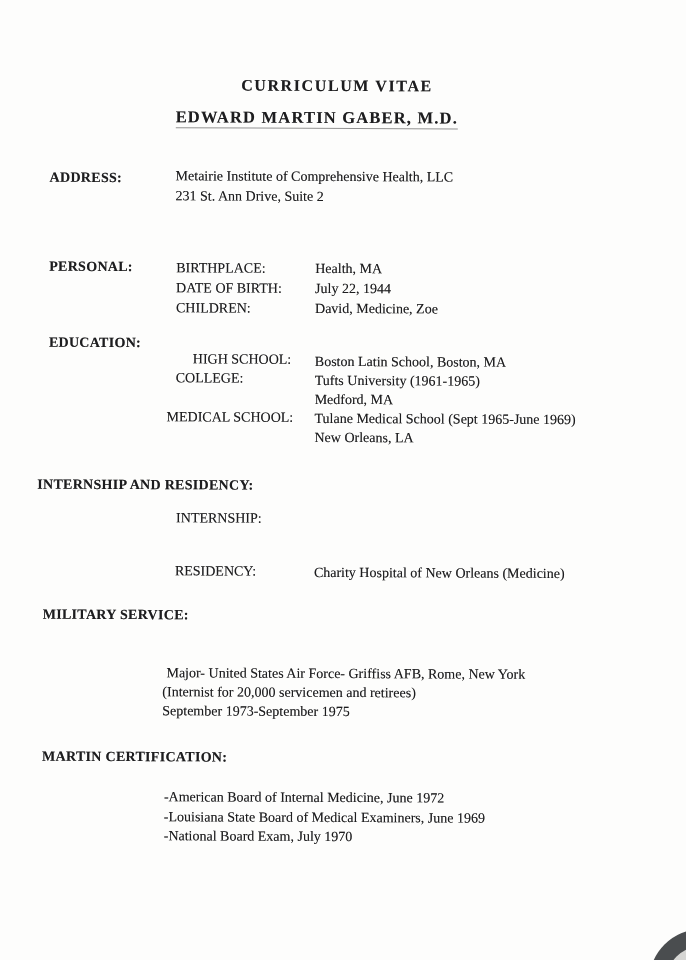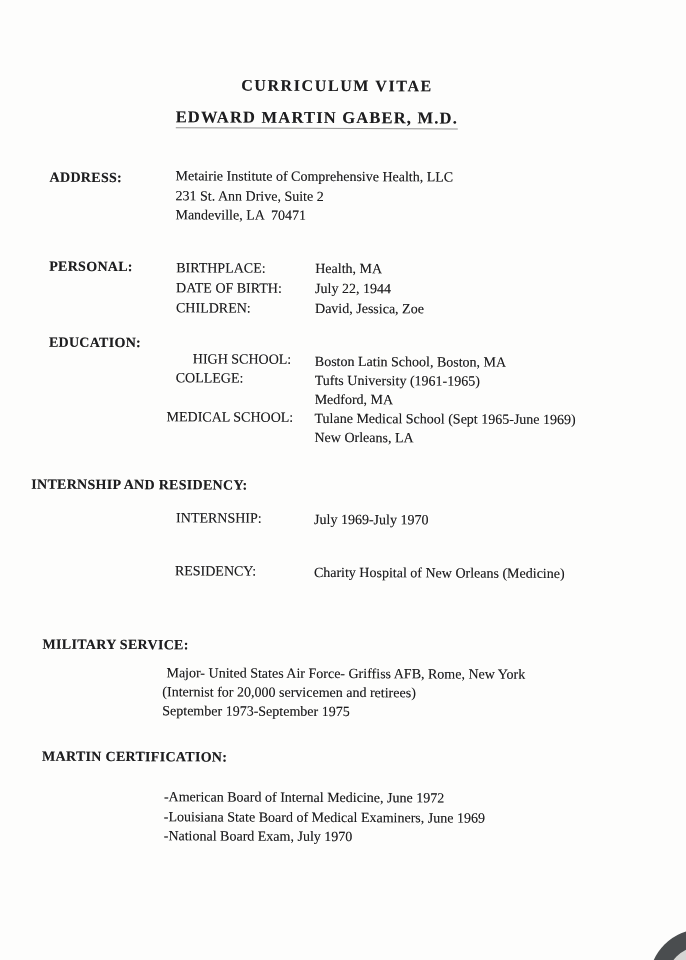--- a/index.html
+++ b/index.html
@@ -36,58 +36,56 @@
     <div class="abs txt doc-title" style="top:77px">CURRICULUM VITAE</div>
 
     <div class="abs txt doc-name" style="top:108px">
       <span class="underlined">EDWARD MARTIN GABER, M.D.</span>
     </div>
 
     <div class="abs txt sec-label" style="left:50px;top:171px">ADDRESS:</div>
     <div class="abs txt block" style="left:176px;top:167px;line-height:19.7px">
       <div class="ln">Metairie Institute of Comprehensive Health, LLC</div>
       <div class="ln">231 St. Ann Drive, Suite 2</div>
-      <div class="ln">Mandeville, LA  70471</div>
     </div>
 
     <div class="abs txt sec-label" style="left:50px;top:260px">PERSONAL:</div>
     <div class="abs txt block" style="left:177px;top:259px;line-height:20px">
       <div class="ln">BIRTHPLACE:</div>
       <div class="ln">DATE OF BIRTH:</div>
       <div class="ln">CHILDREN:</div>
     </div>
     <div class="abs txt block" style="left:316px;top:259px;line-height:20px">
       <div class="ln">Health, MA</div>
       <div class="ln">July 22, 1944</div>
-      <div class="ln">David, Jessica, Zoe</div>
+      <div class="ln">David, Medicine, Zoe</div>
     </div>
 
     <div class="abs txt sec-label" style="left:50px;top:336px">EDUCATION:</div>
     <div class="abs txt ln" style="left:194px;top:352px">HIGH SCHOOL:</div>
     <div class="abs txt ln" style="left:177px;top:371px">COLLEGE:</div>
     <div class="abs txt ln" style="left:168px;top:410px">MEDICAL SCHOOL:</div>
     <div class="abs txt block" style="left:316px;top:352px;line-height:19.1px">
       <div class="ln">Boston Latin School, Boston, MA</div>
       <div class="ln">Tufts University (1961-1965)</div>
       <div class="ln">Medford, MA</div>
       <div class="ln">Tulane Medical School (Sept 1965-June 1969)</div>
       <div class="ln">New Orleans, LA</div>
     </div>
 
-    <div class="abs txt sec-label" style="left:33px;top:478px">INTERNSHIP AND RESIDENCY:</div>
+    <div class="abs txt sec-label" style="left:39px;top:478px">INTERNSHIP AND RESIDENCY:</div>
     <div class="abs txt ln" style="left:178px;top:511px">INTERNSHIP:</div>
     <div class="abs txt block" style="left:316px;top:510px;line-height:20.5px">
-      <div class="ln">July 1969-July 1970</div>
     </div>
     <div class="abs txt ln" style="left:177px;top:564px">RESIDENCY:</div>
     <div class="abs txt block" style="left:316px;top:563px;line-height:20.5px">
       <div class="ln">Charity Hospital of New Orleans (Medicine)</div>
     </div>
 
-    <div class="abs txt sec-label" style="left:45px;top:638px">MILITARY SERVICE:</div>
+    <div class="abs txt sec-label" style="left:45px;top:608px">MILITARY SERVICE:</div>
     <div class="abs txt block indent-first" style="left:165px;top:664px;line-height:19px">
       <div class="ln">Major- United States Air Force- Griffiss AFB, Rome, New York</div>
       <div class="ln">(Internist for 20,000 servicemen and retirees)</div>
       <div class="ln">September 1973-September 1975</div>
     </div>
 
     <div class="abs txt sec-label" style="left:45px;top:750px">MARTIN CERTIFICATION:</div>
     <div class="abs txt block" style="left:167px;top:788px;line-height:19.6px">
       <div class="ln">-American Board of Internal Medicine, June 1972</div>
       <div class="ln">-Louisiana State Board of Medical Examiners, June 1969</div>

